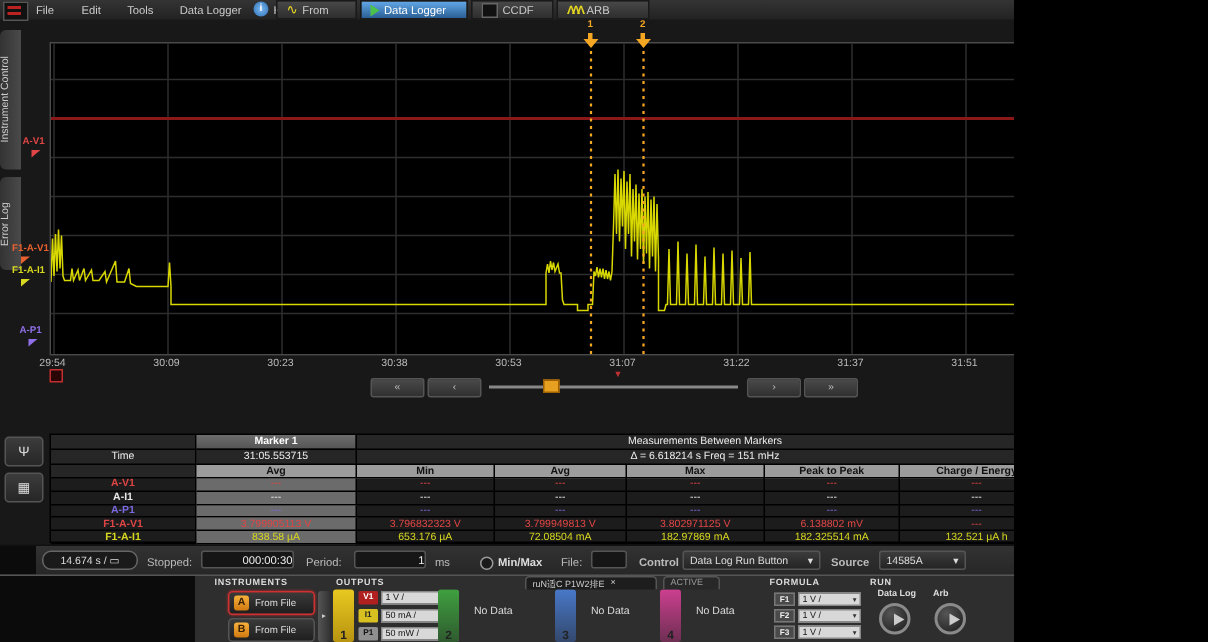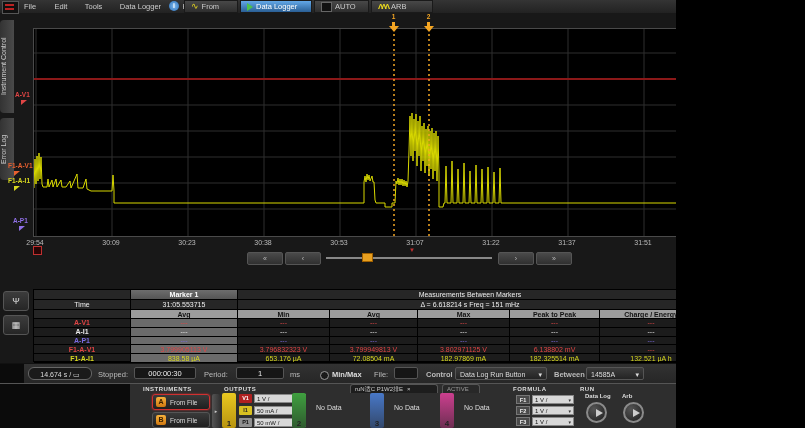--- a/index.html
+++ b/index.html
@@ -64,21 +64,21 @@
   .hdr-dark{background:#262626;color:#eee;}
   .hdr-marker{background:linear-gradient(#6d6d6d,#555);color:#fff;font-weight:bold;}
   .sub{background:#9c9c9c;color:#111;font-weight:bold;}
   .mcol{background:#6b6b6b;}
   
   #configrow{left:0px;top:363px;width:805px;height:20px;background:linear-gradient(#323232,#262626);border-top:1px solid #111;}
   #cfg-black-l{left:0;top:0;width:24px;height:20px;background:#0b0b0b;}
   #cfg-black-r{left:789px;top:0;width:16px;height:20px;background:#0b0b0b;}
   .cfg-lbl{top:6px;font-size:7.5px;color:#bbb;}
   .cfg-field{top:3px;height:12px;background:#161616;border:1px solid #555;border-radius:2px;color:#eee;font-size:7.5px;
-    text-align:center;line-height:12px;box-sizing:border-box;}
+    text-align:right;line-height:12px;box-sizing:border-box;}
   #scale-chip{left:28px;top:3px;width:64px;height:13px;background:#1a1a1a;border:1px solid #666;border-radius:6px;
     color:#ddd;font-size:7px;text-align:center;line-height:13px;box-sizing:border-box;}
   #minmax-radio{left:320px;top:7px;width:7px;height:7px;border-radius:50%;border:1px solid #999;background:#1a1a1a;}
   .cfg-drop{top:3px;height:13px;background:linear-gradient(#3c3c3c,#242424);border:1px solid #555;border-radius:2px;
     color:#ddd;font-size:7px;line-height:13px;box-sizing:border-box;padding:0 4px;display:flex;justify-content:space-between;gap:4px;}
   
   #bottompanel{left:0;top:383px;width:805px;height:45px;background:#2e2e2e;border-top:1px solid #555;}
   #bp-black{left:0;top:0;width:130px;height:45px;background:#0b0b0b;}
   .sec-hdr{top:2px;font-size:6px;font-weight:bold;color:#ddd;letter-spacing:.5px;}
   .file-tab{top:0;height:9px;background:#1d1d1d;border:1px solid #555;border-bottom:none;border-radius:3px 3px 0 0;
@@ -124,21 +124,21 @@
         <div class="toptab abs" style="left: 184px; width: 54px;">
           <span class="icon-sine">∿</span>
           <span>From</span>
         </div>
         <div class="toptab abs active" style="left: 240px; width: 72px;">
           <span class="icon-play"></span>
           <span>Data Logger</span>
         </div>
         <div class="toptab abs" style="left: 314px; width: 55px;">
           <span class="icon-ccdf"></span>
-          <span>AUTO</span>
+          <span>CCDF</span>
         </div>
         <div class="toptab abs" style="left: 371px; width: 62px;">
           <span class="icon-arb">ΛΛΛ</span>
           <span>ARB</span>
         </div>
       </div>
   </div>
 
   <div class="side-tab abs" style="top:20px;height:93px;">Instrument Control</div>
   <div class="side-tab abs" style="top:118px;height:62px;">Error Log</div>
@@ -294,21 +294,21 @@
     <div class="cfg-lbl abs txt" style="left:290px;">ms</div>
     <div id="minmax-radio" class="abs"></div>
     <div class="cfg-lbl abs txt" style="left:332px;font-weight:bold;color:#ddd;">Min/Max</div>
     <div class="cfg-lbl abs txt" style="left:374px;">File:</div>
     <div class="cfg-field abs" style="left:394px;width:24px;"></div>
     <div class="cfg-lbl abs txt" style="left:426px;font-weight:bold;">Control</div>
     <div class="cfg-drop abs" style="left:455px;width:92px;">
       <span>Data Log Run Button</span>
         <span>▾</span>
     </div>
-    <div class="cfg-lbl abs txt" style="left:554px;font-weight:bold;">Between</div>
+    <div class="cfg-lbl abs txt" style="left:554px;font-weight:bold;">Source</div>
     <div class="cfg-drop abs" style="left:586px;width:58px;">
       <span>14585A</span>
         <span>▾</span>
     </div>
     <div id="cfg-black-r" class="abs"></div>
   </div>
 
   <div id="bottompanel" class="abs">
     <div id="bp-black" class="abs"></div>
     <div class="sec-hdr abs txt" style="left:143px;">INSTRUMENTS</div>

